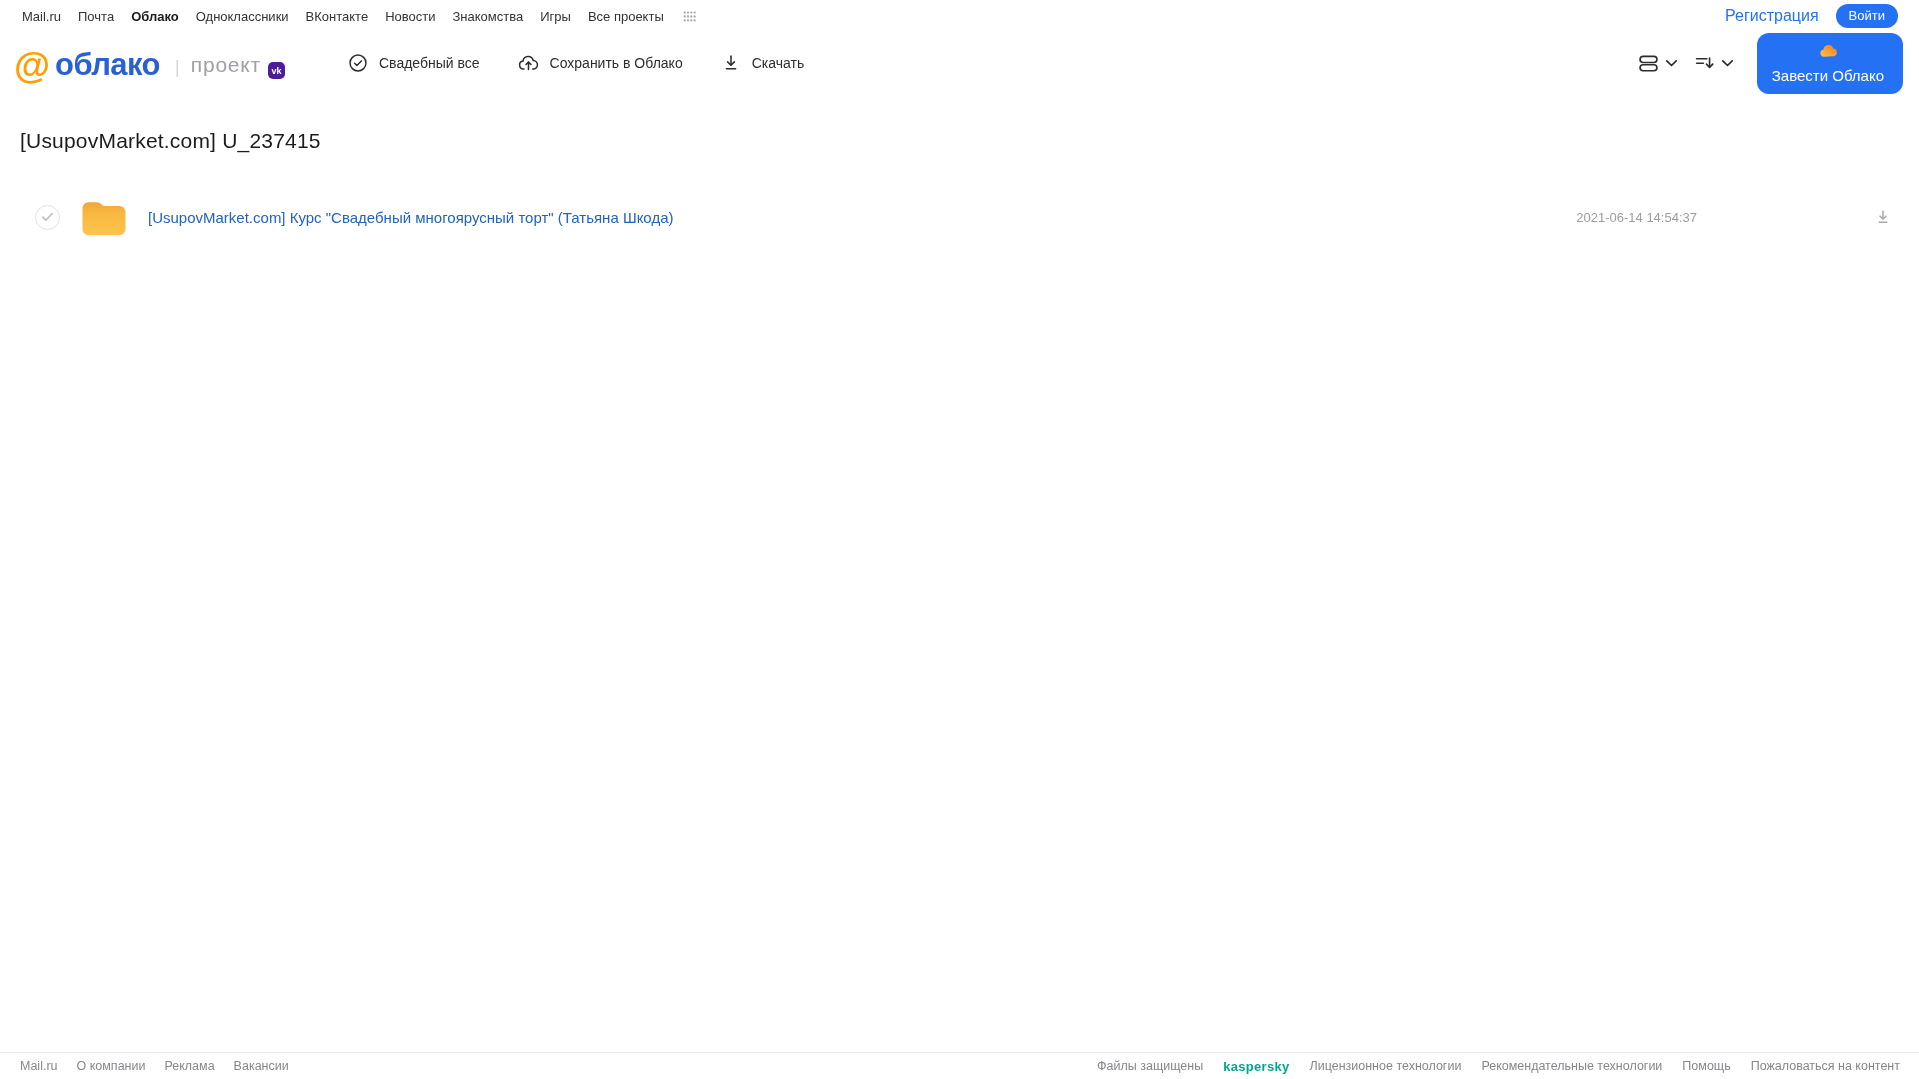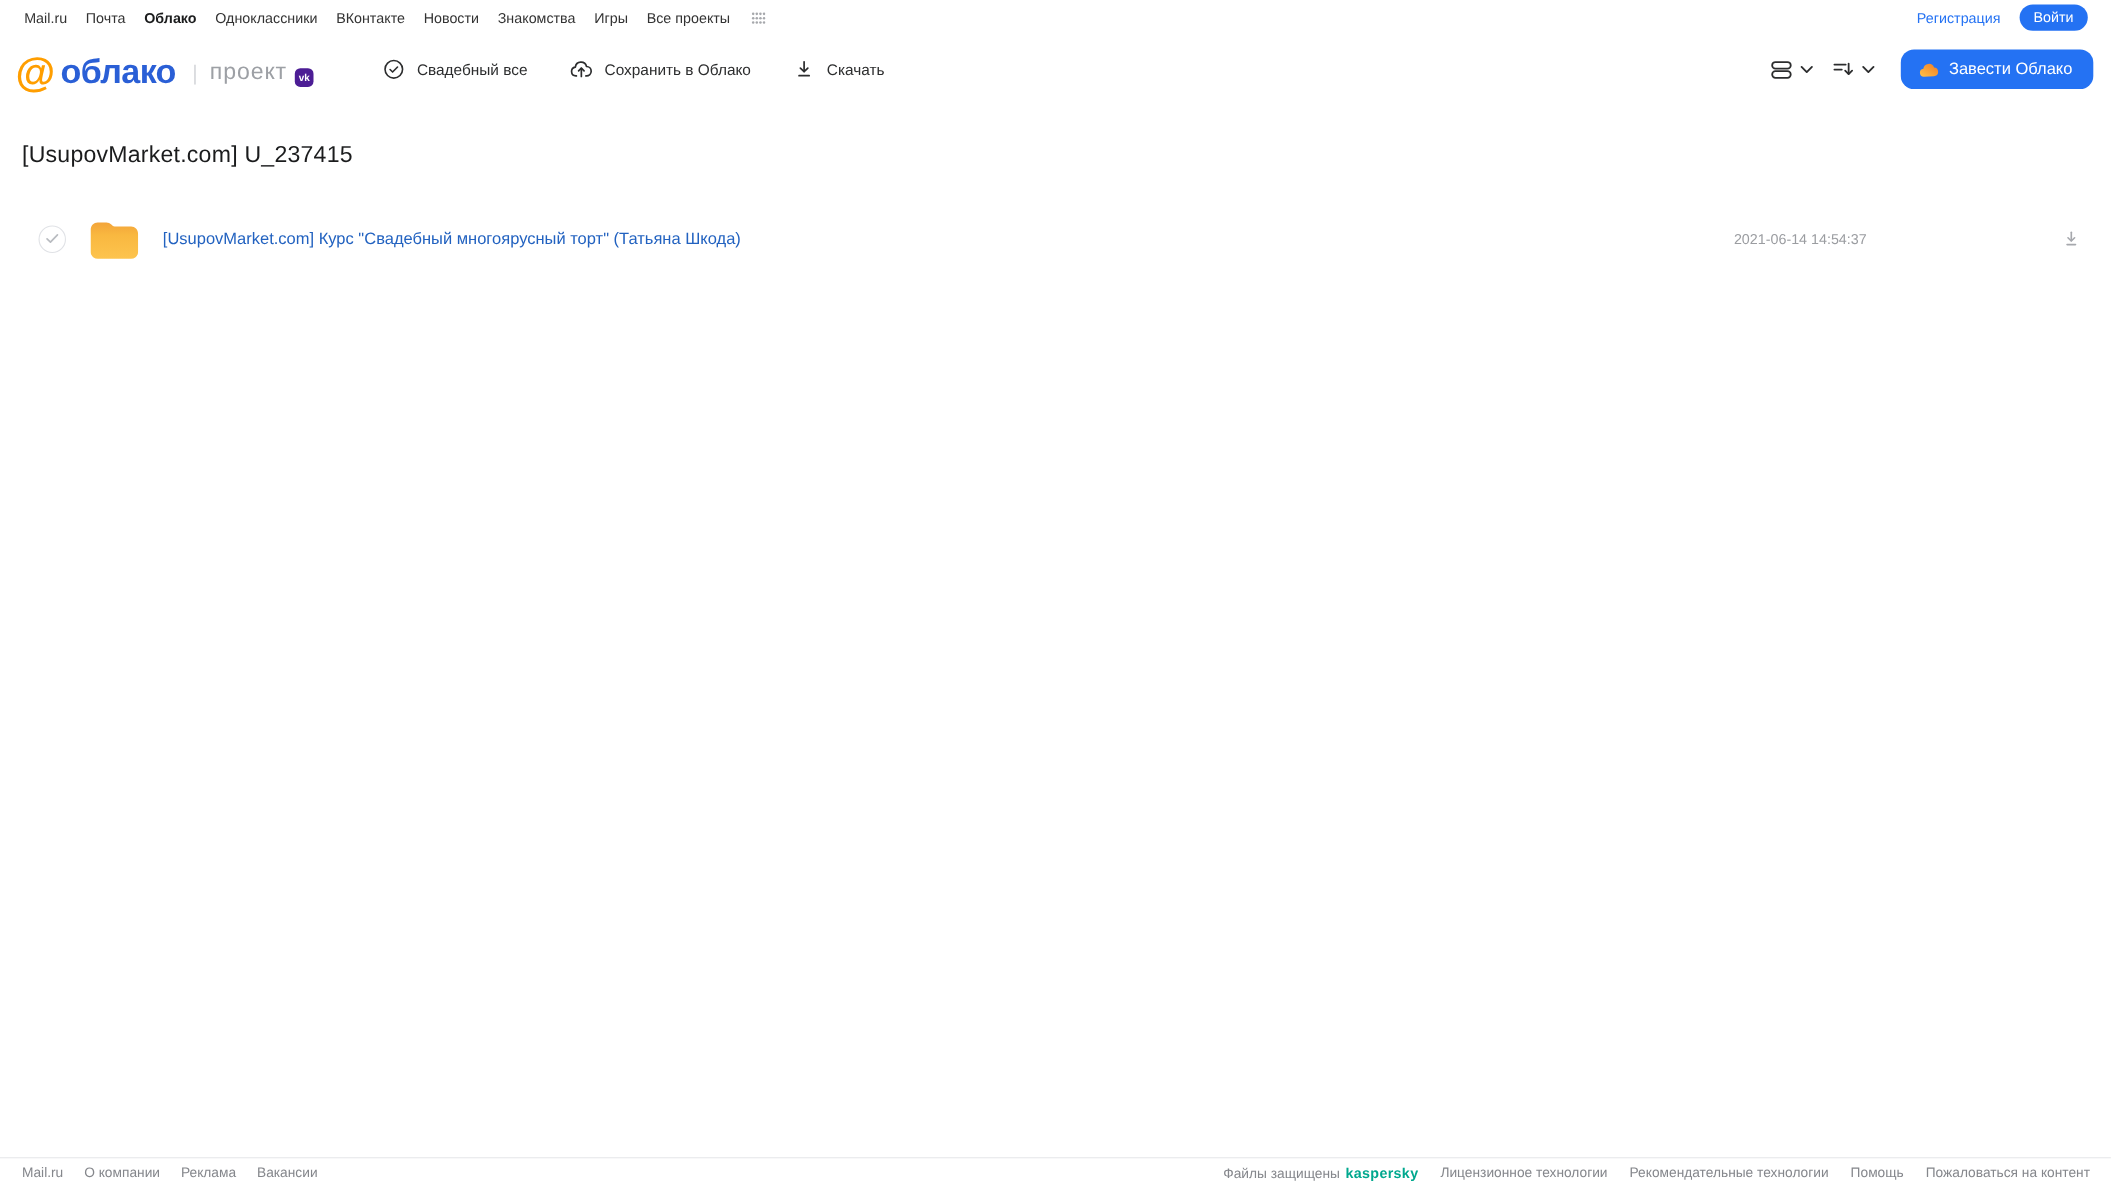--- a/index.html
+++ b/index.html
@@ -11,21 +11,21 @@
   }
   .clickable { cursor:pointer; }
 
   
   .topbar { display:flex; align-items:center; height:28px; padding:4px 21px 0 22px; }
   .topbar-links { display:flex; align-items:center; gap:17px; font-size:13px; color:#333; }
   .topbar-link { white-space:nowrap; }
   .topbar-link.active { font-weight:bold; color:#1b1c1d; }
   .apps-grid { margin-left:2px; display:flex; align-items:center; }
   .topbar-right { margin-left:auto; display:flex; align-items:center; gap:17px; }
-  .register-link { color:var(--accent-blue); font-size:13px; }
+  .register-link { color:var(--accent-blue); font-size:16px; }
   .login-btn {
     background:var(--accent-blue); color:#fff; font-size:13px;
     border:none; border-radius:14px; padding:4px 13px 5px; line-height:1.2;
     font-family:"Liberation Sans", sans-serif;
   }
 
   
   .header { display:flex; align-items:center; height:70px; padding:0 16px 0 14px; }
   .logo { display:flex; align-items:baseline; }
   .logo-at { color:var(--logo-orange); font-size:37px; font-weight:bold; line-height:1; position:relative; top:3px; }
@@ -40,20 +40,21 @@
   }
   .toolbar { display:flex; align-items:center; gap:37px; margin-left:62px; }
   .toolbar-btn { display:flex; align-items:center; gap:10px; font-size:14px; color:#2c2d2e; background:none; border:none; font-family:"Liberation Sans", sans-serif; padding:0; }
   .header-right { margin-left:auto; display:flex; align-items:center; gap:15px; }
   .view-ctrl { display:flex; align-items:center; gap:5px; }
   .get-cloud-btn {
     display:flex; align-items:center; gap:9px;
     background:var(--accent-blue); color:#fff; font-size:15px;
     border:none; border-radius:12px; padding:9px 19px 10px 15px; margin-left:8px;
     font-family:"Liberation Sans", sans-serif;
+    flex-direction:column;
   }
 
   
   .page-title { font-size:21px; font-weight:400; color:#1b1c1d; margin:31px 0 0 20px; letter-spacing:0.2px; }
   .file-list { margin-top:40px; }
   .file-row { position:relative; display:flex; align-items:center; height:48px; padding-left:35px; }
   .row-check {
     width:25px; height:25px; border:1px solid #e0e2e6; border-radius:50%;
     display:flex; align-items:center; justify-content:center; background:#fff; flex:none;
   }
@@ -63,21 +64,21 @@
   .row-download { position:absolute; right:26px; display:flex; background:none; border:none; padding:0; }
 
   
   .footer {
     position:absolute; left:0; right:0; bottom:0; height:27px;
     border-top:1px solid #e7e8ea; display:flex; align-items:center;
     padding:0 19px 0 20px; font-size:12.5px; color:#85878c; background:#fff;
   }
   .footer-left { display:flex; align-items:center; gap:19px; }
   .footer-right { margin-left:auto; display:flex; align-items:center; gap:20px; }
-  .protected { display:flex; align-items:flex-end; gap:5px; white-space:nowrap; }
+  .protected { display:flex; align-items:center; gap:20px; white-space:nowrap; }
   .kaspersky { color:var(--kaspersky-green); font-weight:bold; letter-spacing:0.3px; font-size:13px; }
   .footer-link { white-space:nowrap; }
 </style>
 </head>
 <body>
 
 <div class="topbar">
   <div class="topbar-links">
     <span class="topbar-link clickable">Mail.ru</span>
     <span class="topbar-link clickable">Почта</span>

